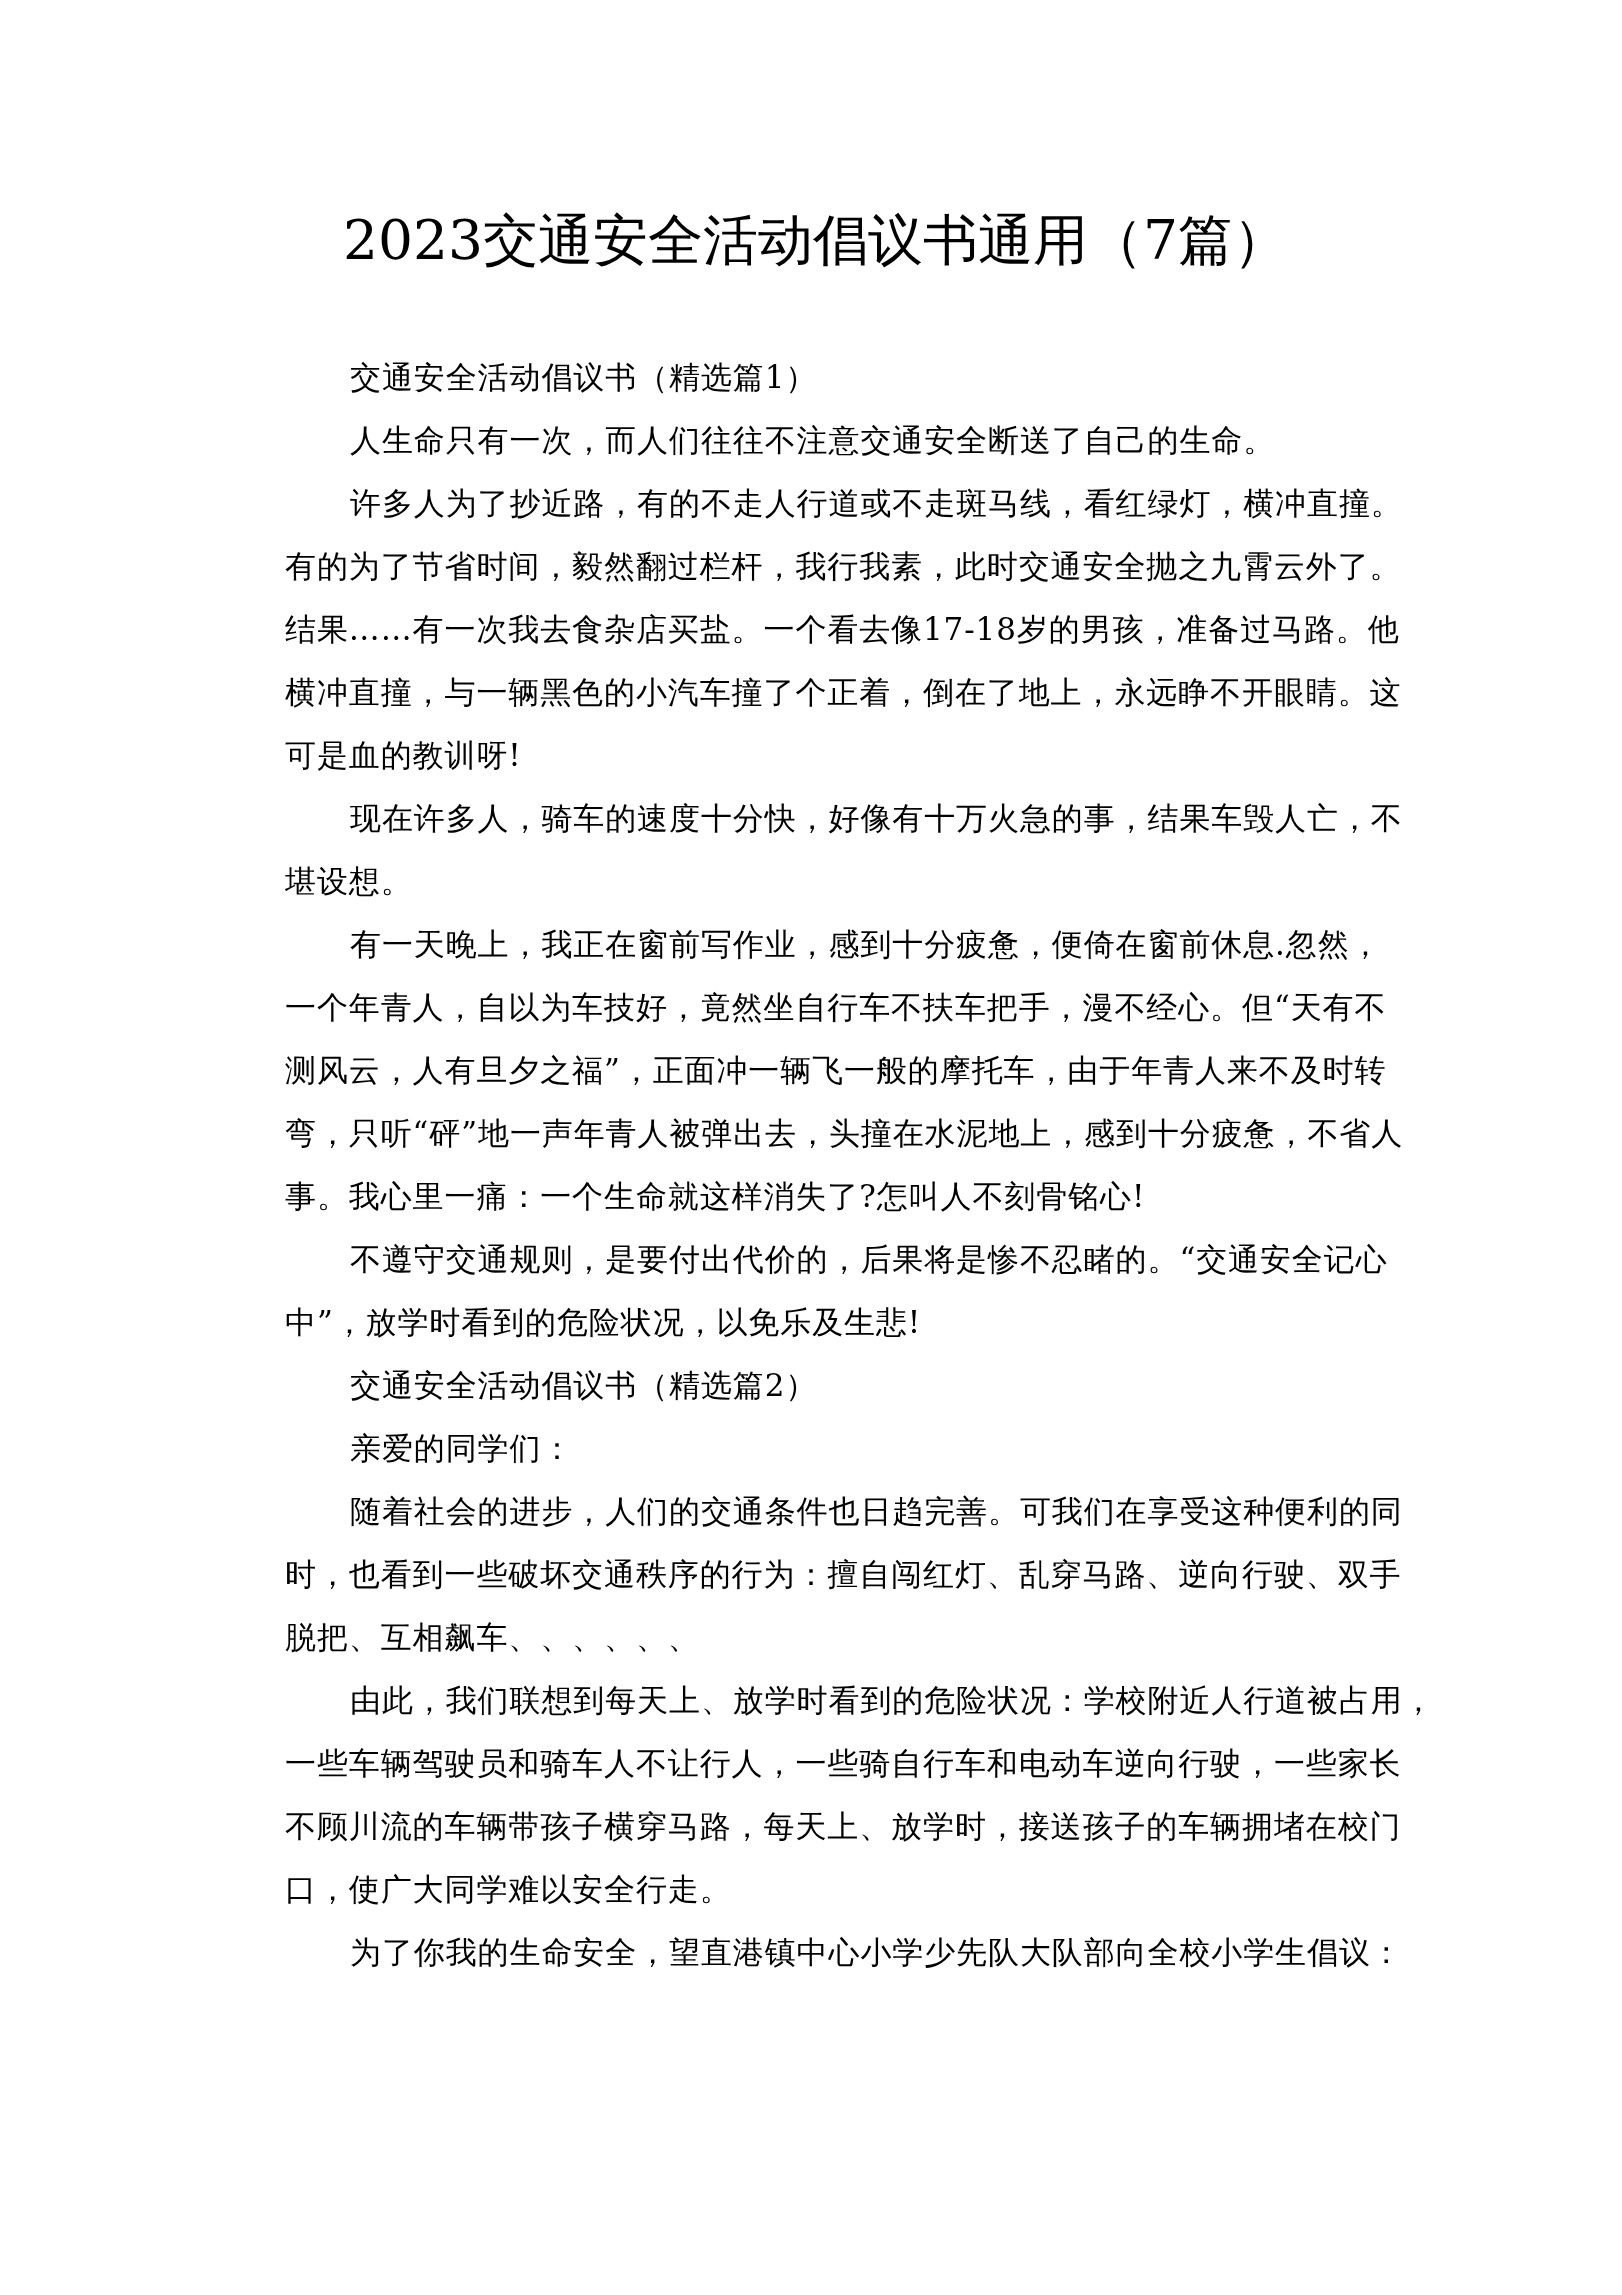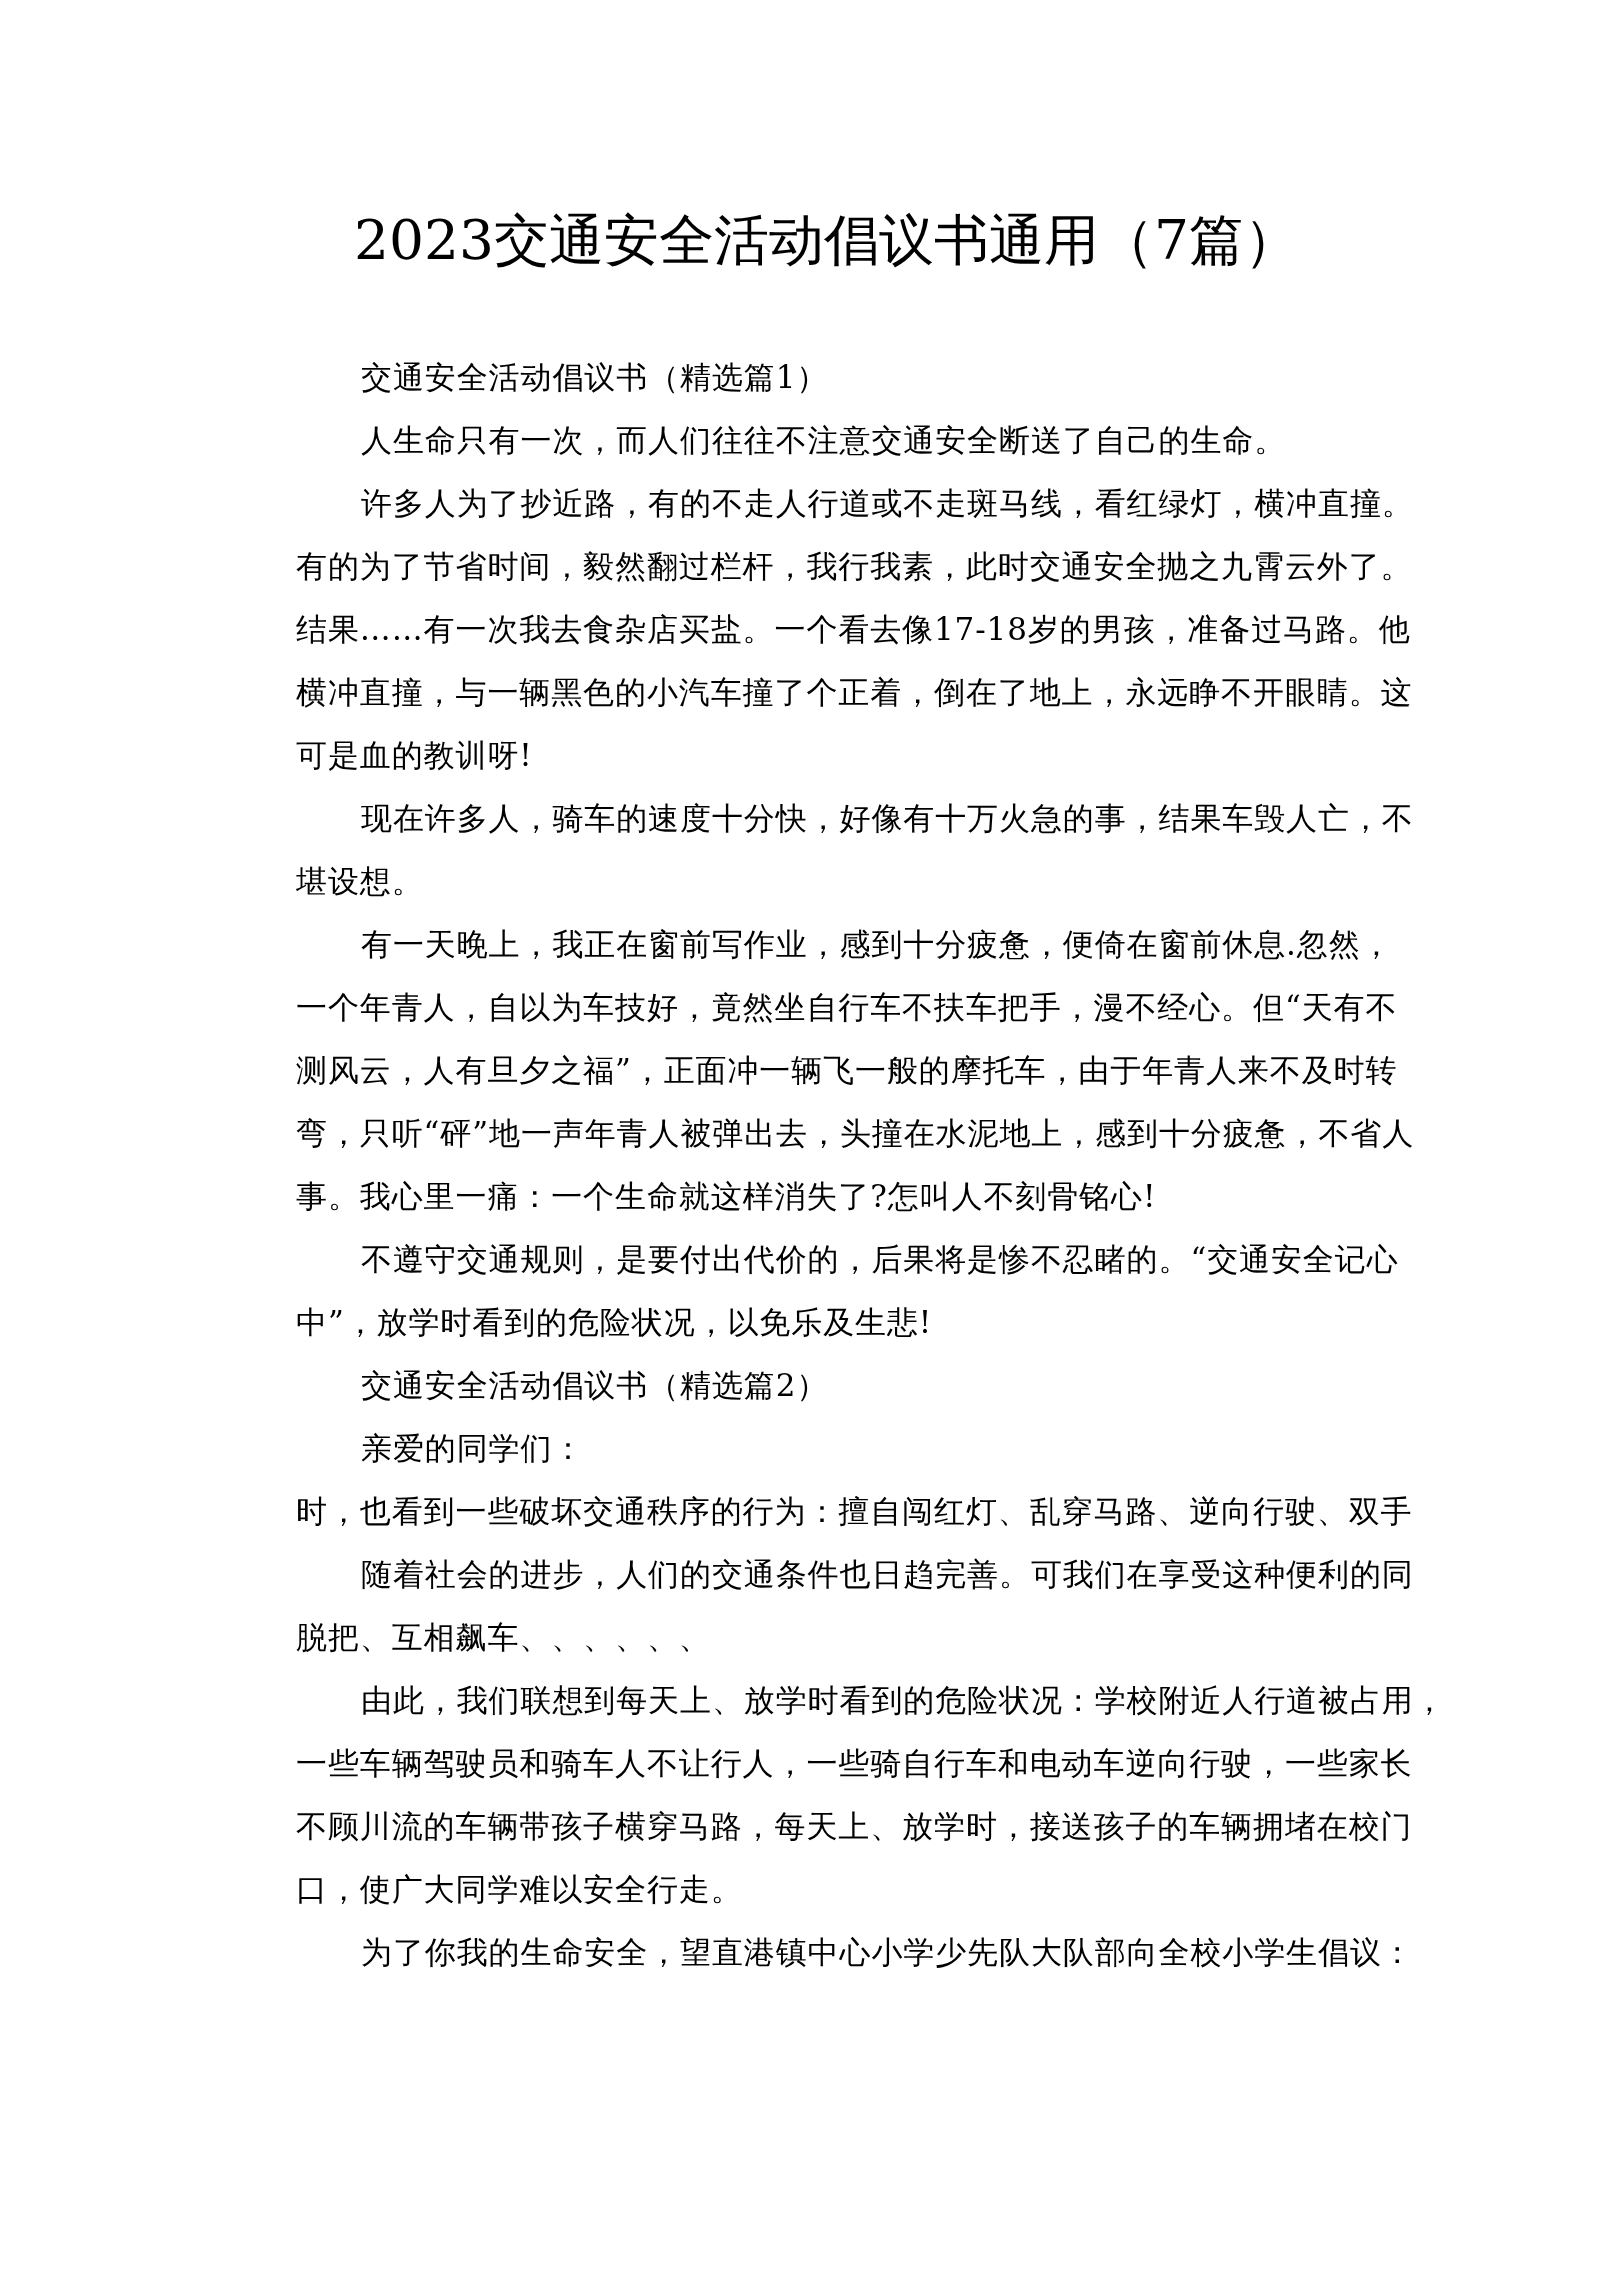--- a/index.html
+++ b/index.html
@@ -10,21 +10,21 @@
     body {
       width: 1623px;
       height: 2295px;
       position: relative;
       overflow: hidden;
       color: #000000;
       font-family: "DejaVu Serif", "Liberation Serif", serif;
     }
     .page {
       position: absolute;
-      left: 15px;
+      left: 4px;
       top: 0;
       width: 1287px;
       height: 2295px;
       background: #ffffff;
     }
     .doc-title {
       position: absolute;
       left: 0;
       top: 208px;
       width: 1623px;
@@ -70,22 +70,22 @@
     <div class="line">堪设想。</div>
     <div class="line indent">有一天晚上，我正在窗前写作业，感到十分疲惫，便倚在窗前休息.忽然，</div>
     <div class="line">一个年青人，自以为车技好，竟然坐自行车不扶车把手，漫不经心。但“天有不</div>
     <div class="line">测风云，人有旦夕之福”，正面冲一辆飞一般的摩托车，由于年青人来不及时转</div>
     <div class="line">弯，只听“砰”地一声年青人被弹出去，头撞在水泥地上，感到十分疲惫，不省人</div>
     <div class="line">事。我心里一痛：一个生命就这样消失了?怎叫人不刻骨铭心!</div>
     <div class="line indent">不遵守交通规则，是要付出代价的，后果将是惨不忍睹的。“交通安全记心</div>
     <div class="line">中”，放学时看到的危险状况，以免乐及生悲!</div>
     <div class="line indent">交通安全活动倡议书（精选篇2）</div>
     <div class="line indent">亲爱的同学们：</div>
+    <div class="line indent">随着社会的进步，人们的交通条件也日趋完善。可我们在享受这种便利的同</div>
     <div class="line">时，也看到一些破坏交通秩序的行为：擅自闯红灯、乱穿马路、逆向行驶、双手</div>
-    <div class="line indent">随着社会的进步，人们的交通条件也日趋完善。可我们在享受这种便利的同</div>
     <div class="line">脱把、互相飙车、、、、、、</div>
     <div class="line indent">由此，我们联想到每天上、放学时看到的危险状况：学校附近人行道被占用，</div>
     <div class="line">一些车辆驾驶员和骑车人不让行人，一些骑自行车和电动车逆向行驶，一些家长</div>
     <div class="line">不顾川流的车辆带孩子横穿马路，每天上、放学时，接送孩子的车辆拥堵在校门</div>
     <div class="line">口，使广大同学难以安全行走。</div>
     <div class="line indent">为了你我的生命安全，望直港镇中心小学少先队大队部向全校小学生倡议：</div>
   </div>
 </div>
 
 

